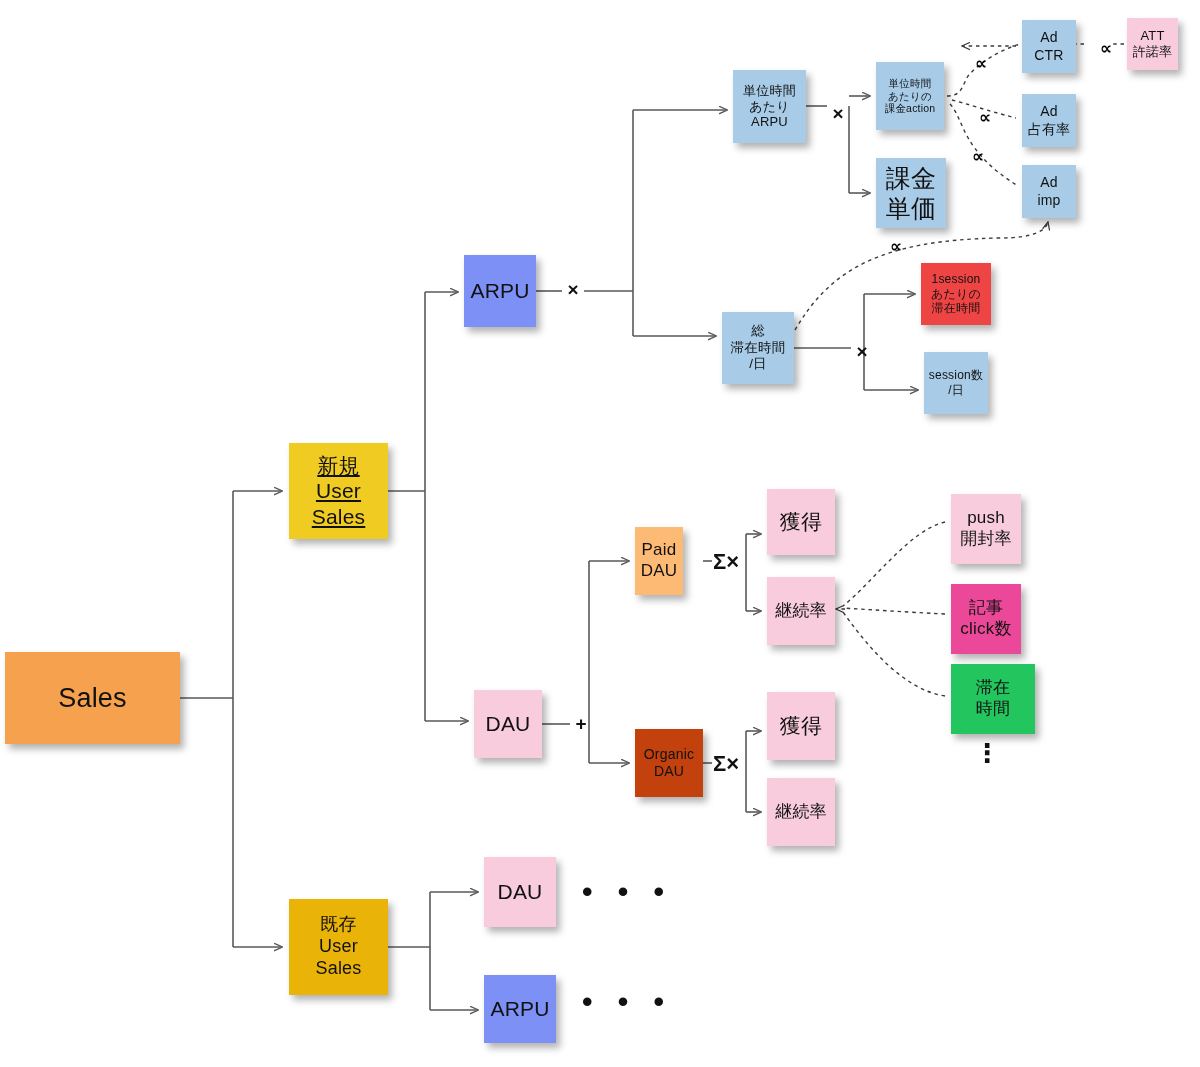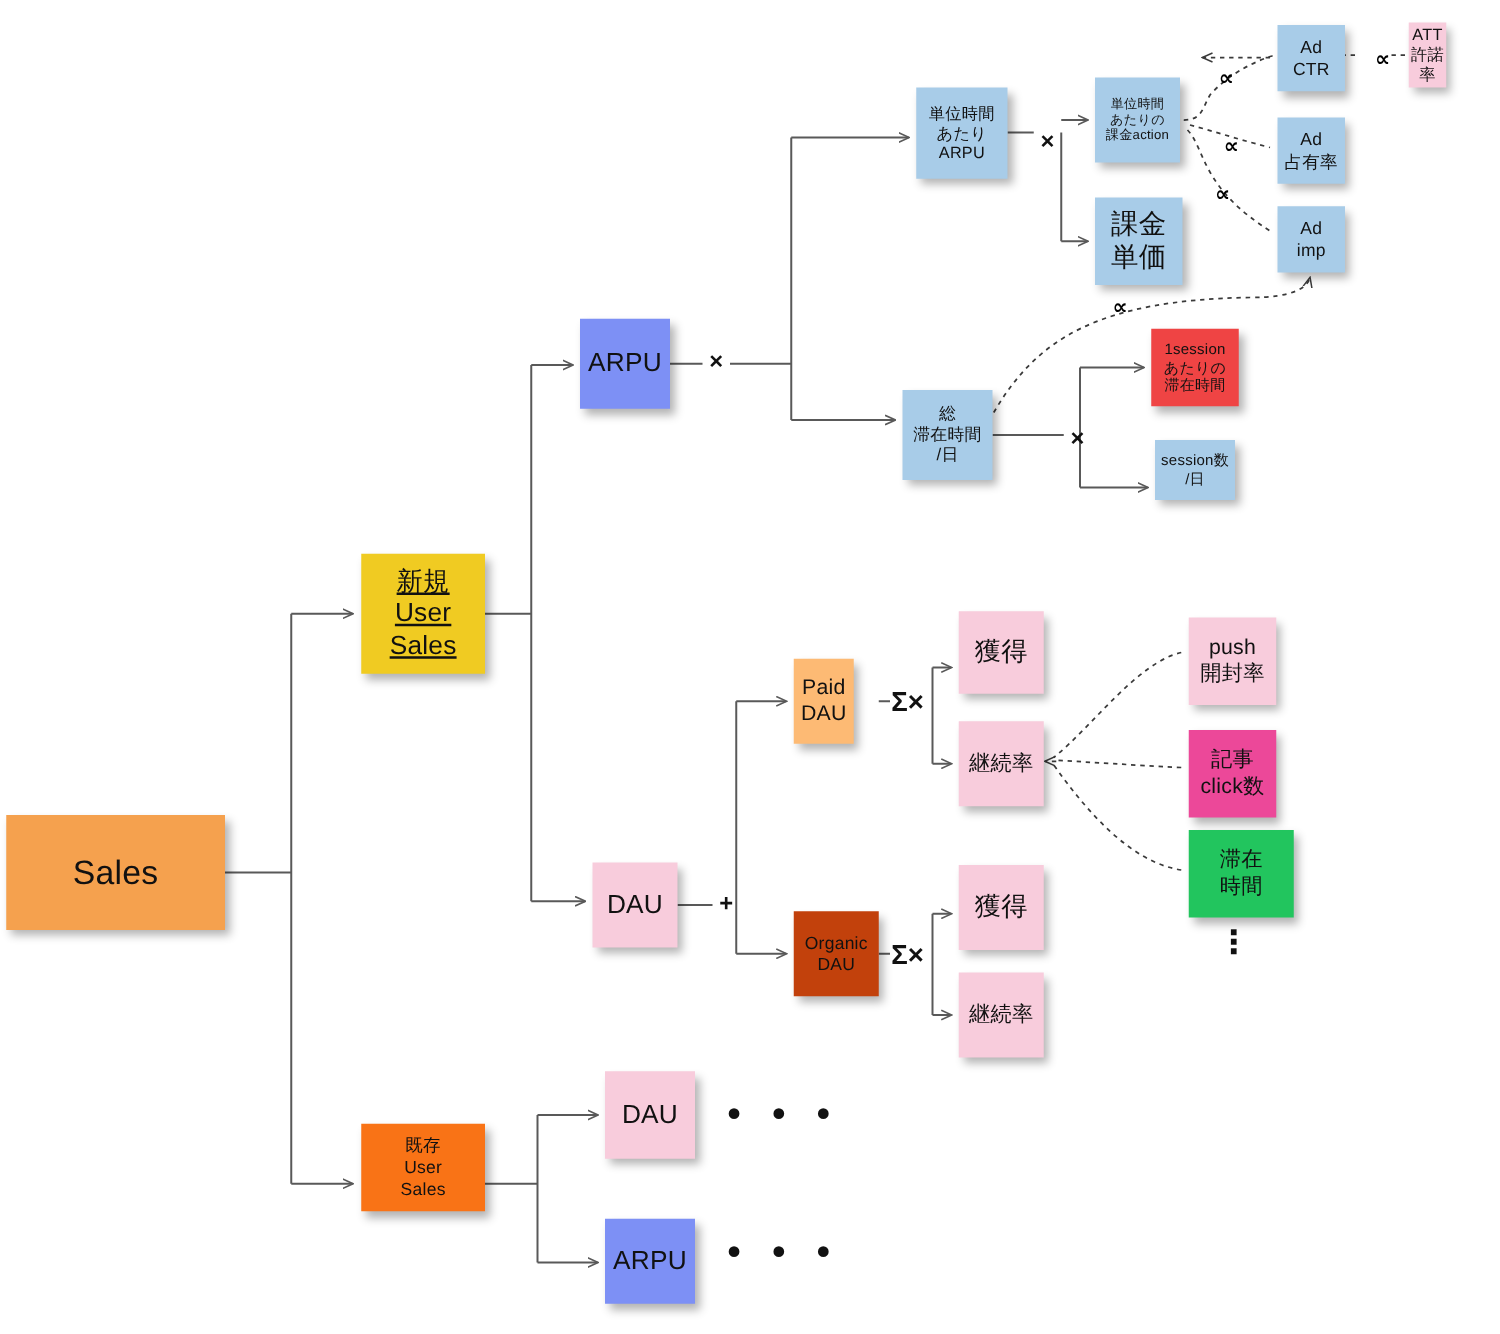--- a/index.html
+++ b/index.html
@@ -118,48 +118,48 @@
       <path d="M945,614 C905,612 875,610 843,608"></path>
       <path d="M945,696 C905,690 870,650 843,612"></path>
       <path d="M845,609 L836,609" marker-end="url(#ahd)"></path>
     </g>
   </svg>
 
 <div class="node" style="left: 5px; top: 652px; width: 175px; height: 92px; font-size: 27px; background: rgb(245, 161, 78);">Sales</div>
     <div class="node" style="left: 289px; top: 443px; width: 99px; height: 96px; font-size: 21px; background: rgb(240, 203, 34); text-decoration: underline;">新規
 User
 Sales</div>
-    <div class="node" style="left: 289px; top: 899px; width: 99px; height: 70px; font-size: 14px; background: #f97316;">既存
+    <div class="node" style="left: 289px; top: 899px; width: 99px; height: 96px; font-size: 18px; background: #eab308;">既存
 User
 Sales</div>
     <div class="node" style="left: 464px; top: 255px; width: 72px; height: 72px; font-size: 21px; background: rgb(125, 144, 245);">ARPU</div>
     <div class="node" style="left: 474px; top: 690px; width: 68px; height: 68px; font-size: 21px; background: rgb(248, 204, 220);">DAU</div>
     <div class="node" style="left: 733px; top: 70px; width: 73px; height: 73px; font-size: 13px; background: rgb(168, 204, 232);">単位時間
 あたり
 ARPU</div>
     <div class="node" style="left: 876px; top: 62px; width: 68px; height: 68px; font-size: 10.5px; background: rgb(168, 204, 232);">単位時間
 あたりの
 課金action</div>
-    <div class="node" style="left: 876px; top: 158px; width: 70px; height: 70px; font-size: 22px; background: rgb(168, 204, 232);">課金
+    <div class="node" style="left: 876px; top: 158px; width: 70px; height: 70px; font-size: 25px; background: rgb(168, 204, 232);">課金
 単価</div>
     <div class="node" style="left: 1022px; top: 20px; width: 54px; height: 53px; font-size: 14px; background: rgb(168, 204, 232);">Ad
 CTR</div>
     <div class="node" style="left: 1022px; top: 94px; width: 54px; height: 53px; font-size: 14px; background: rgb(168, 204, 232);">Ad
 占有率</div>
     <div class="node" style="left: 1022px; top: 165px; width: 54px; height: 53px; font-size: 14px; background: rgb(168, 204, 232);">Ad
 imp</div>
-    <div class="node" style="left: 1127px; top: 18px; width: 30px; height: 52px; font-size: 13px; background: rgb(248, 204, 220);">ATT
+    <div class="node" style="left: 1127px; top: 18px; width: 51px; height: 52px; font-size: 13px; background: rgb(248, 204, 220);">ATT
 許諾率</div>
     <div class="node" style="left: 722px; top: 312px; width: 72px; height: 72px; font-size: 13.5px; background: rgb(168, 204, 232);">総
 滞在時間
 /日</div>
     <div class="node" style="left: 921px; top: 263px; width: 70px; height: 62px; font-size: 12px; background: #ef4444;">1session
 あたりの
 滞在時間</div>
-    <div class="node" style="left: 924px; top: 352px; width: 64px; height: 48px; font-size: 12px; background: rgb(168, 204, 232);">session数
+    <div class="node" style="left: 924px; top: 352px; width: 64px; height: 62px; font-size: 12px; background: rgb(168, 204, 232);">session数
 /日</div>
     <div class="node" style="left: 635px; top: 527px; width: 48px; height: 68px; font-size: 17px; background: #fdba74; text-align: center;">Paid
 DAU</div>
     <div class="node" style="left: 635px; top: 729px; width: 68px; height: 68px; font-size: 14px; background: #c2410c;">Organic
 DAU</div>
     <div class="node" style="left: 767px; top: 489px; width: 68px; height: 66px; font-size: 21px; background: rgb(248, 204, 220);">獲得</div>
     <div class="node" style="left: 767px; top: 577px; width: 68px; height: 68px; font-size: 17px; background: rgb(248, 204, 220);">継続率</div>
     <div class="node" style="left: 767px; top: 692px; width: 68px; height: 68px; font-size: 21px; background: rgb(248, 204, 220);">獲得</div>
     <div class="node" style="left: 767px; top: 778px; width: 68px; height: 68px; font-size: 17px; background: rgb(248, 204, 220);">継続率</div>
     <div class="node" style="left: 951px; top: 494px; width: 70px; height: 70px; font-size: 17px; background: rgb(248, 204, 220);">push

